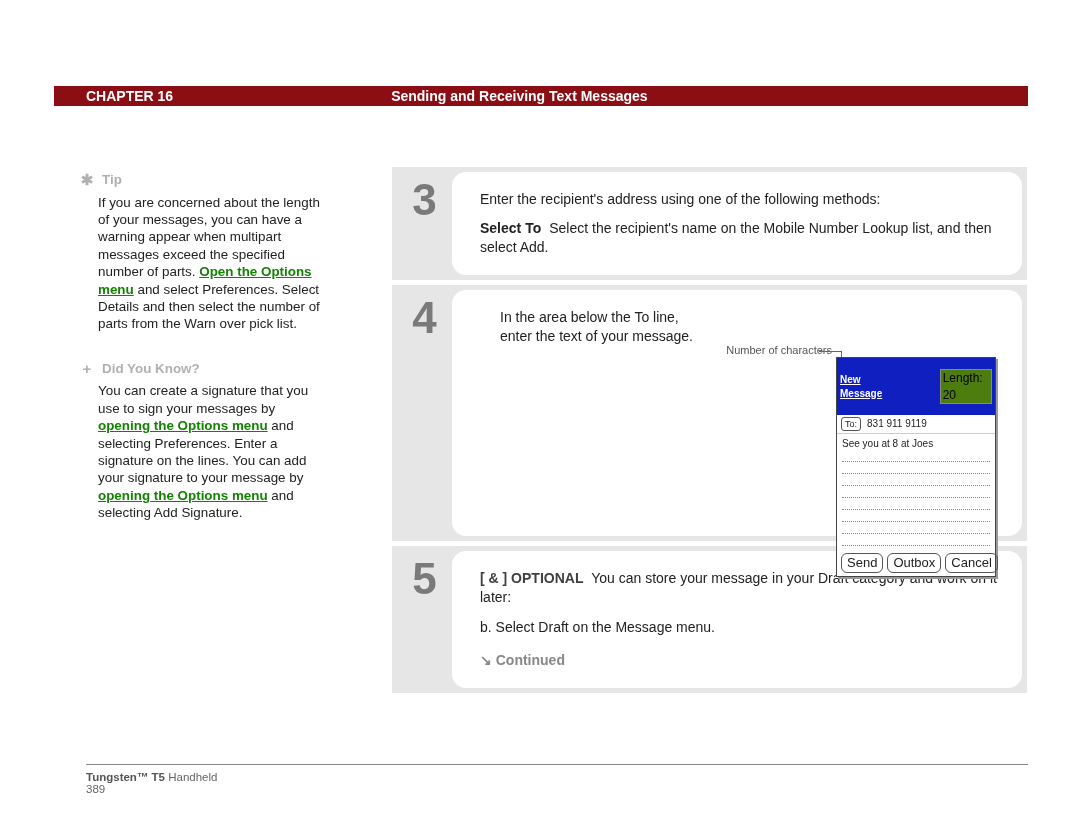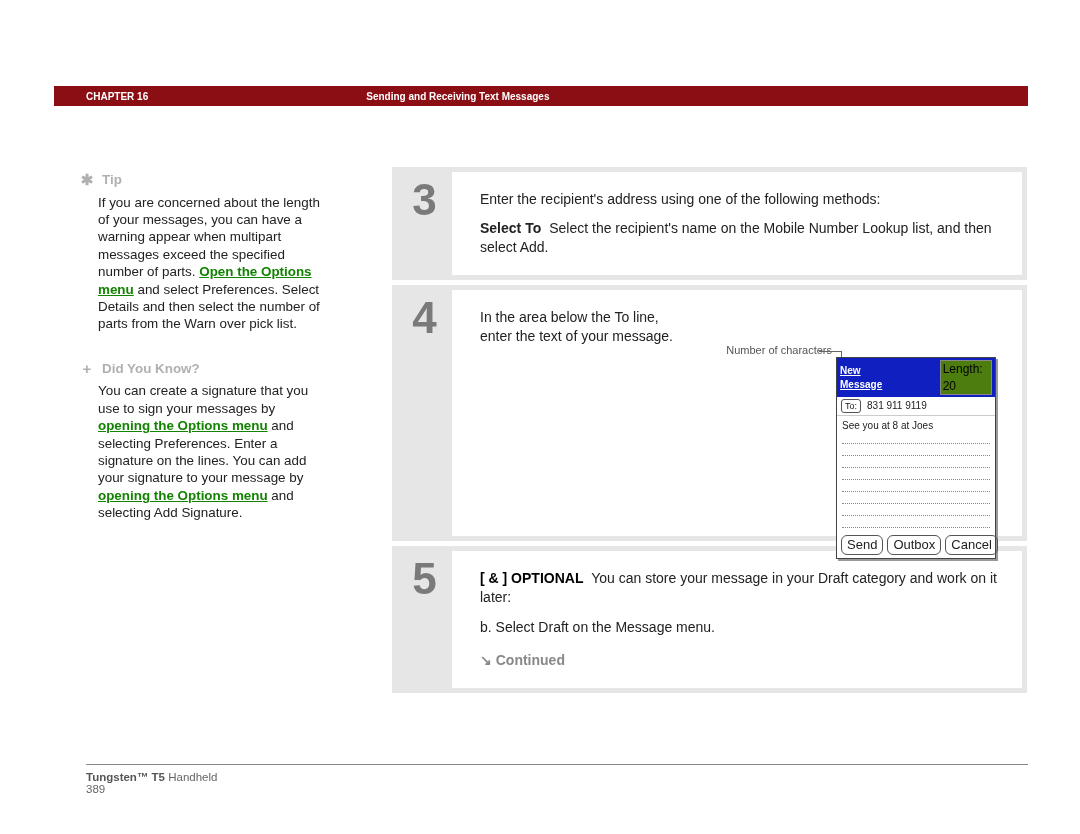--- a/index.html
+++ b/index.html
@@ -13,21 +13,21 @@
     position: relative;
   }
   .header-bar {
     position: absolute;
     top: 86px;
     left: 54px;
     right: 52px;
     height: 20px;
     background: #8b0e14;
     color: #fff;
-    font-size: 10px;
+    font-size: 14px;
     font-weight: bold;
     display: flex;
     align-items: center;
     padding: 0 32px;
   }
   .header-bar .chap { flex: 0 0 auto; }
   .header-bar .title { margin-left: 218px; }
   .sidebar {
     position: absolute;
     left: 98px;
@@ -62,24 +62,25 @@
     text-align: center;
     line-height: 1;
     padding-top: 6px;
   }
   .step-body {
     background: #fff;
     flex: 1;
     padding: 18px 24px 18px 28px;
     font-size: 14px;
     line-height: 1.35;
+    border-radius: 14px;
   }
   .step-body .lbl { font-weight: bold; margin-right: 8px;}
   .step-body .indent { margin-left: 0; margin-top:10px;}
-  .optional-tag { color: #000000; font-weight: bold;}
+  .optional-tag { color: #404040; font-weight: bold;}
   .menulink { font-weight: bold; text-decoration: underline;}
   .cont { margin-top: 14px; font-weight: bold; color: #888;}
   .cont-icon { display:inline-block; transform: rotate(0deg); margin-right:4px;}
   .footer {
     position: absolute;
     left: 86px;
     right: 52px;
     top: 764px;
     border-top: 1px solid #888;
     padding-top: 6px;
@@ -113,31 +114,31 @@
   .device-mock {
     position: absolute;
     right: 2px;
     top: 6px;
     width: 158px;
     border: 1px solid #444;
     background: #fff;
     font-size: 10px;
     box-shadow: 2px 2px 0 #999;
   }
-  .dm-title { background:#1020c0; color:#fff; padding:2px 3px; font-weight:bold; display:flex; justify-content:space-between; align-items:center;gap:46px;}
+  .dm-title { background:#1020c0; color:#fff; padding:11px 3px; font-weight:bold; display:flex; justify-content:space-between; align-items:center;gap:46px;}
   .dm-title .len { background:#4d7c0f; color:#000; font-weight:normal; font-size:12px; padding:0 2px; border:1px solid #888;}
   .dm-to { padding: 2px 4px; display:flex; align-items:center; gap:6px; border-bottom:1px solid #ccc;}
   .dm-to .to-btn { border:1px solid #555; border-radius:3px; padding:0 3px; font-size:9px;}
   .dm-text { padding: 3px 5px 0 5px; }
   .dm-lines { padding: 0 5px 4px 5px;}
   .dm-lines .ln { border-bottom:1px dotted #888; height:11px;}
   .dm-btns { padding:3px 4px; display:flex; gap:4px;}
   .dm-btns span { border:1px solid #555; border-radius:6px; padding:0 5px; font-size:13px;}
   .step4-body { min-height: 210px; position:relative;}
-  .step4-text { max-width: 280px;}
+  .step4-text { max-width: 280px; margin-left: 20px;}
 </style>
 </head>
 <body>
 
 <div class="header-bar">
   <span class="chap">CHAPTER 16</span>
   <span class="title">Sending and Receiving Text Messages</span>
 </div>
 
 <div class="sidebar">

